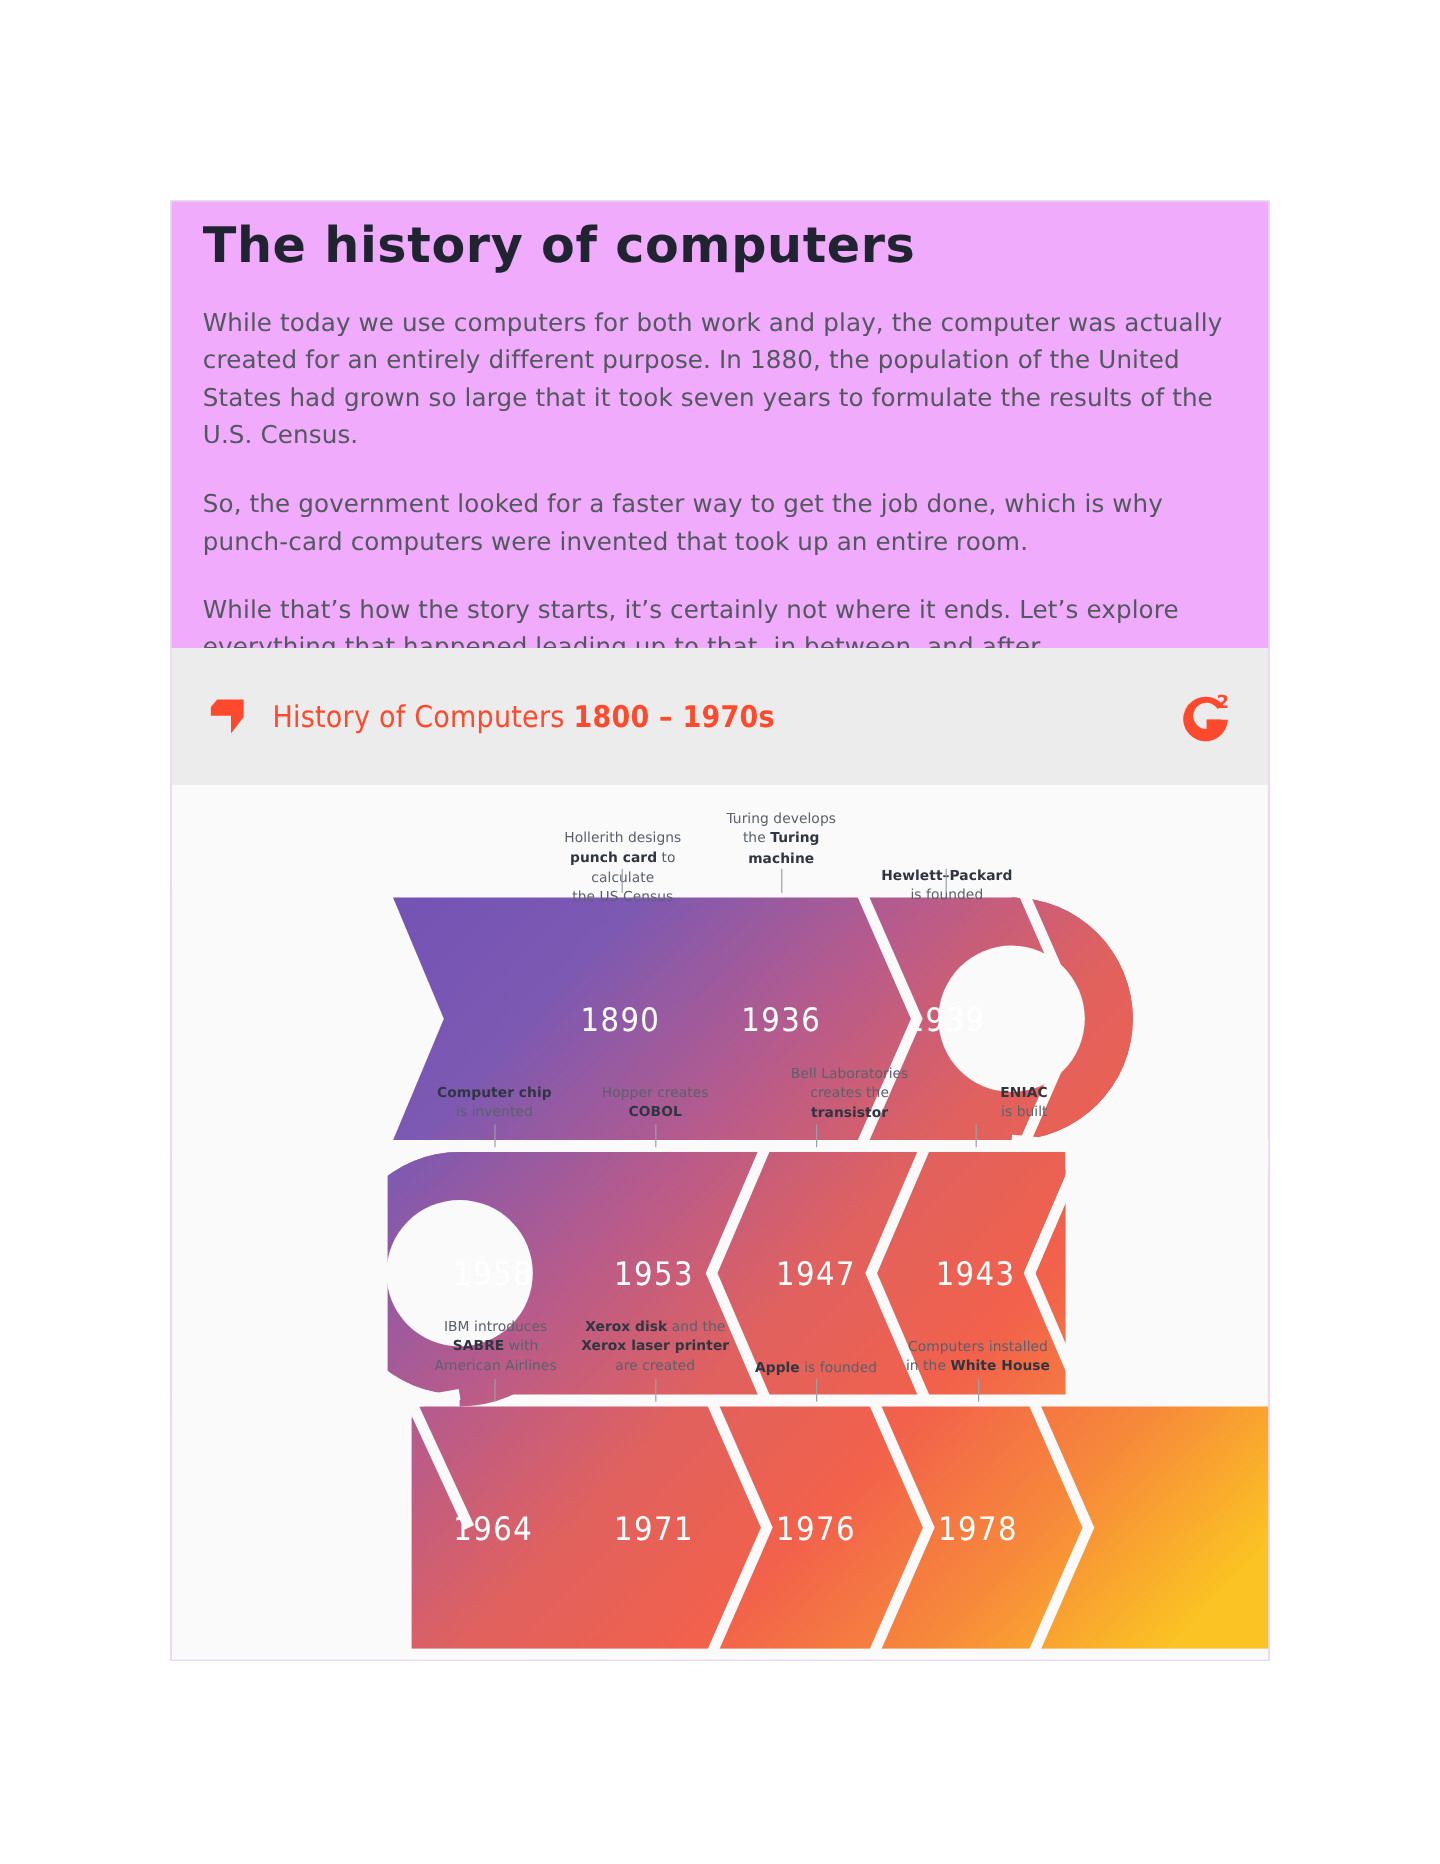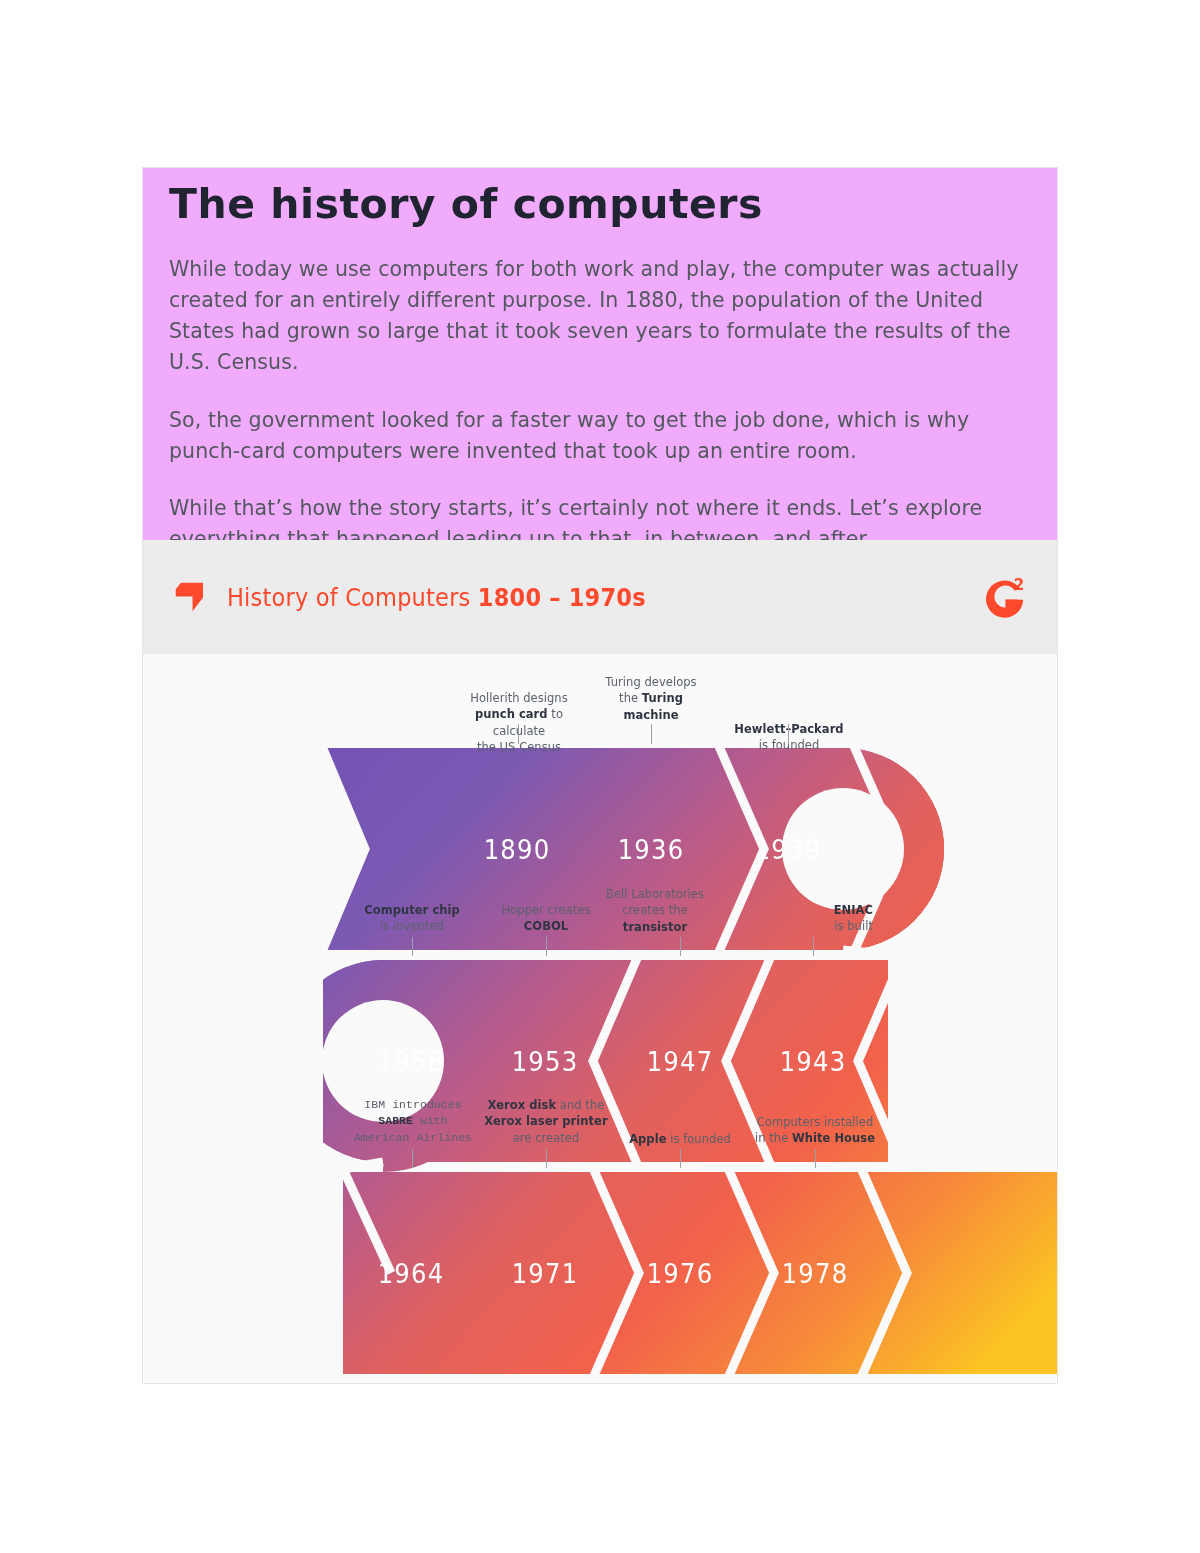--- a/index.html
+++ b/index.html
@@ -211,30 +211,30 @@
 
       <div class="lbl" style="left:448px;top:20px;width:120px;">Turing develops<br>the <b>Turing</b><br><b>machine</b></div>
       <div class="tick" style="left:508px;top:70px;height:20px;"></div>
 
       <div class="lbl" style="left:580px;top:35px;width:132px;margin-top:32px;"><b>Hewlett–Packard</b><br>is founded</div>
       <div class="tick" style="left:645px;top:70px;height:20px;"></div>
 
       <div class="lbl" style="left:610px;top:248px;width:120px;text-align:right;"><b>ENIAC</b><br>is built</div>
       <div class="tick" style="left:670px;top:283px;height:19px;"></div>
 
-      <div class="lbl" style="left:447px;top:232px;width:130px;">Bell Laboratories<br>creates the<br><b>transistor</b></div>
+      <div class="lbl" style="left:500px;top:232px;width:130px;">Bell Laboratories<br>creates the<br><b>transistor</b></div>
       <div class="tick" style="left:537px;top:283px;height:19px;"></div>
 
       <div class="lbl" style="left:340px;top:248px;width:126px;">Hopper creates<br><b>COBOL</b></div>
       <div class="tick" style="left:403px;top:283px;height:19px;"></div>
 
       <div class="lbl" style="left:206px;top:248px;width:126px;"><b>Computer chip</b><br>is invented</div>
       <div class="tick" style="left:269px;top:283px;height:19px;"></div>
 
-      <div class="lbl" style="left:206px;top:443px;width:128px;font-family:Liberation Mono, monospace;">IBM introduces<br><b>SABRE</b> with<br>American Airlines</div>
+      <div class="lbl" style="left:206px;top:443px;width:128px;">IBM introduces<br><b>SABRE</b> with<br>American Airlines</div>
       <div class="tick" style="left:269px;top:495px;height:19px;"></div>
 
       <div class="lbl" style="left:334px;top:443px;width:138px;"><b>Xerox disk</b> and the<br><b>Xerox laser printer</b><br>are created</div>
       <div class="tick" style="left:403px;top:495px;height:19px;"></div>
 
       <div class="lbl" style="left:469px;top:477px;width:136px;"><b>Apple</b> is founded</div>
       <div class="tick" style="left:537px;top:495px;height:19px;"></div>
 
       <div class="lbl" style="left:598px;top:460px;width:148px;">Computers installed<br>in the <b>White House</b></div>
       <div class="tick" style="left:672px;top:495px;height:19px;"></div>

